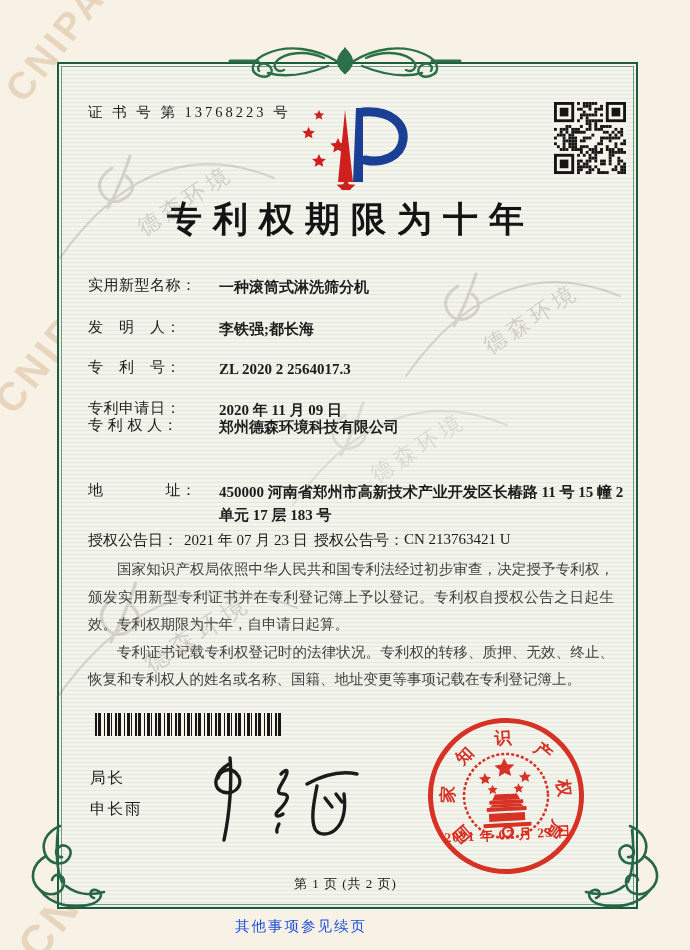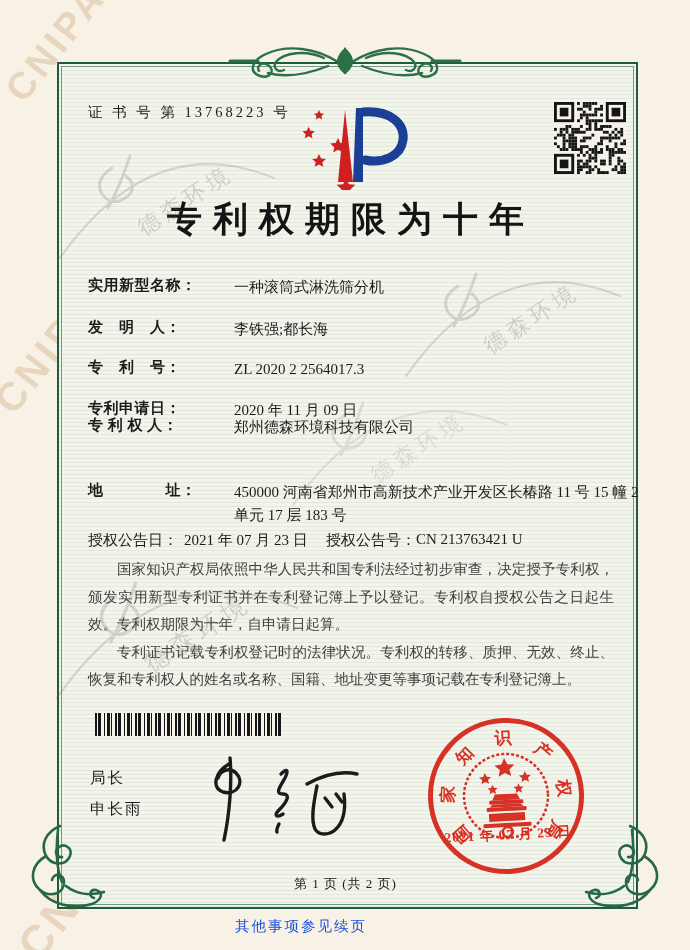--- a/index.html
+++ b/index.html
@@ -32,23 +32,23 @@
   }
   .stamp svg path{stroke:#6f675e;fill:none;stroke-linecap:round;}
   
   .cert-no{position:absolute;left:88px;top:103px;font-size:14.5px;letter-spacing:3px;}
   .title{
     position:absolute;left:57px;top:196px;width:577px;text-align:center;
     font-size:35px;font-weight:bold;letter-spacing:11px;color:#141414;text-indent:11px;
   }
   
   .field{position:absolute;left:88px;font-size:15px;display:flex;align-items:flex-start;}
-  .flabel{display:inline-block;width:122px;flex:0 0 122px;letter-spacing:.5px;font-weight:bold;}
-  .fvalue{display:inline-block;max-width:408px;margin-left:24px;line-height:23px;}
-  .grant-pair2{position:absolute;left:238px;top:0;white-space:nowrap;display:flex;}
+  .flabel{display:inline-block;width:122px;flex:0 0 122px;letter-spacing:.5px;}
+  .fvalue{display:inline-block;max-width:408px;margin-left:9px;line-height:23px;font-weight:bold;}
+  .grant-pair2{position:absolute;left:226px;top:0;white-space:nowrap;display:flex;}
   
   .paras{position:absolute;left:88px;top:556px;width:526px;font-size:14.5px;line-height:27.5px;color:#404040;}
   .paras p{margin:0;text-indent:2em;text-align:justify;}
   
   .barcode{
     position:absolute;left:95px;top:713px;width:186px;height:23px;
     background:repeating-linear-gradient(90deg,
       #161616 0 2px,#f6f4ea 2px 3px,#161616 3px 6px,#f6f4ea 6px 9px,
       #161616 9px 10px,#f6f4ea 10px 12px,#161616 12px 15px,#f6f4ea 15px 16px,
       #161616 16px 17px,#f6f4ea 17px 20px);

